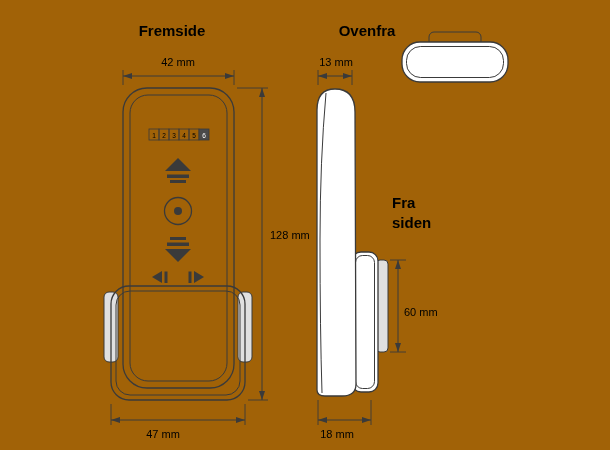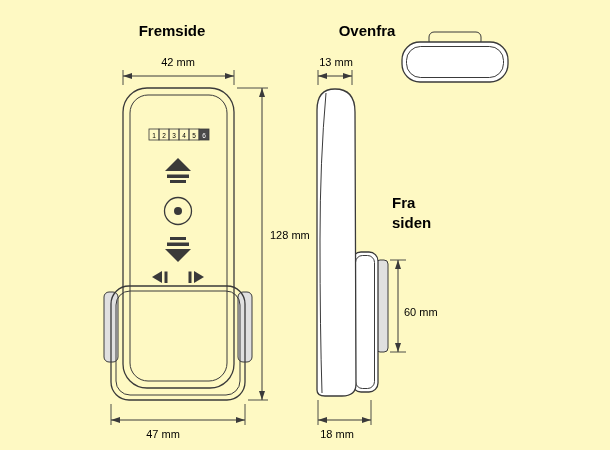--- a/index.html
+++ b/index.html
@@ -1,16 +1,16 @@
 <!DOCTYPE html>
 <html><head>
 <meta charset="utf-8">
 <style>
   html,body{margin:0;padding:0;background:#fff;}
-  .canvas{position:relative;width:610px;height:450px;background:#fef9c3;overflow:hidden;
+  .canvas{position:relative;width:610px;height:450px;background:#a16207;overflow:hidden;
           font-family:"Liberation Sans",sans-serif;text-decoration:underline;}
   svg text{fill:#000;font-family:"Liberation Sans",sans-serif;}
   .title{font-size:15px;font-weight:700;}
   .dimtext{font-size:11px;}
   .chnum{font-size:6.5px;}
   .chnum-sel{font-size:6.5px;fill:#fff;}
   .ln{fill:none;stroke:#3a3a3a;stroke-width:1.3;}
   .lnthin{fill:none;stroke:#3a3a3a;stroke-width:1;}
   .white{fill:#ffffff;}
   .ext{stroke:#3a3a3a;stroke-width:0.9;fill:none;}

